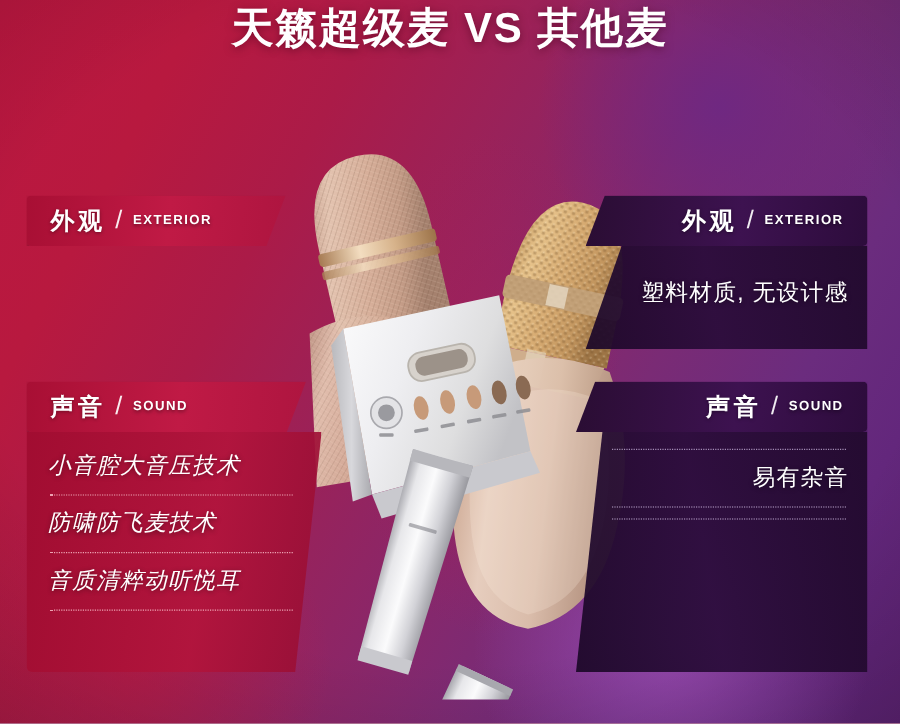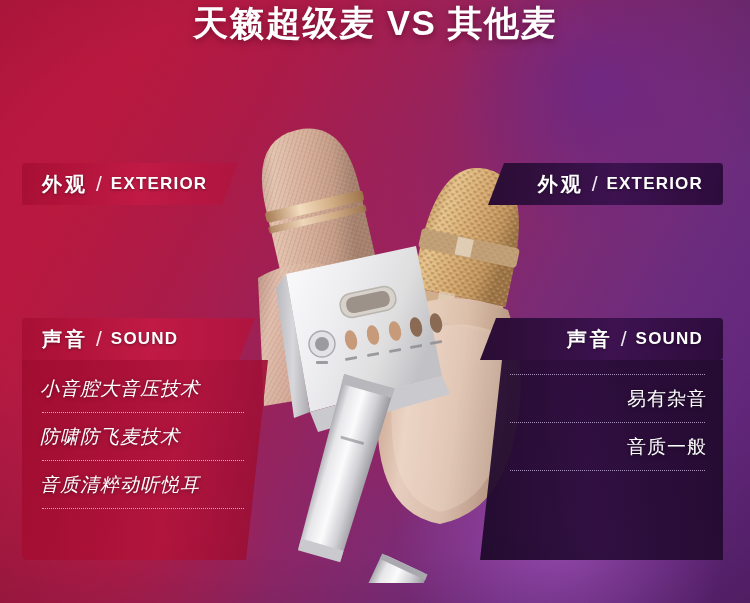--- a/index.html
+++ b/index.html
@@ -93,21 +93,21 @@
     overflow: hidden;
   }
   .card-head .cn {
     font-size: 20px; font-weight: bold; letter-spacing: 3px;
     text-shadow: 0 1px 3px rgba(0,0,0,0.4);
   }
   .card-head .slash {
     font-size: 21px; font-weight: 300; margin: 0 9px 0 8px; opacity: .92;
   }
   .card-head .en {
-    font-size: 17px; font-weight: bold; letter-spacing: 1.2px;
+    font-size: 11px; font-weight: bold; letter-spacing: 1.2px;
     text-shadow: 0 1px 3px rgba(0,0,0,0.4);
   }
 
   .card-body {
     position: relative;
     color: #ffffff;
     overflow: hidden;
   }
   .card-body .line {
     font-size: 19px;
@@ -338,30 +338,32 @@
       <div class="sep"></div>
     </div>
   </div>
 
   <div class="card right right-exterior">
     <div class="card-head">
       <span class="cn">外观</span>
       <span class="slash">/</span>
       <span class="en">EXTERIOR</span>
     </div>
+    <div class="card-body">
+      <div class="line">塑料材质, 无设计感</div>
+    </div>
   </div>
 
   <div class="card right right-sound">
     <div class="card-head">
       <span class="cn">声音</span>
       <span class="slash">/</span>
       <span class="en">SOUND</span>
     </div>
     <div class="card-body">
       <div class="sep"></div>
       <div class="line">易有杂音</div>
       <div class="sep"></div>
-      <div class="line">音质一般</div>
       <div class="sep"></div>
     </div>
   </div>
 
 </div>
 
 </body></html>

